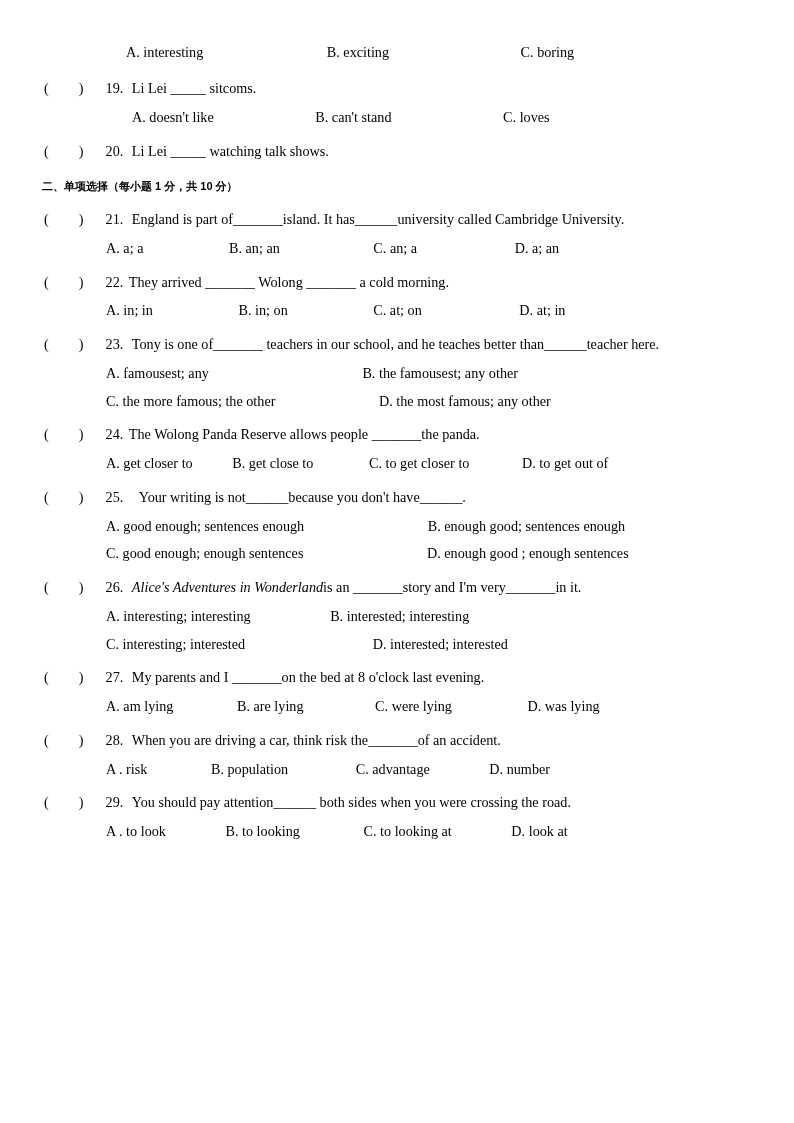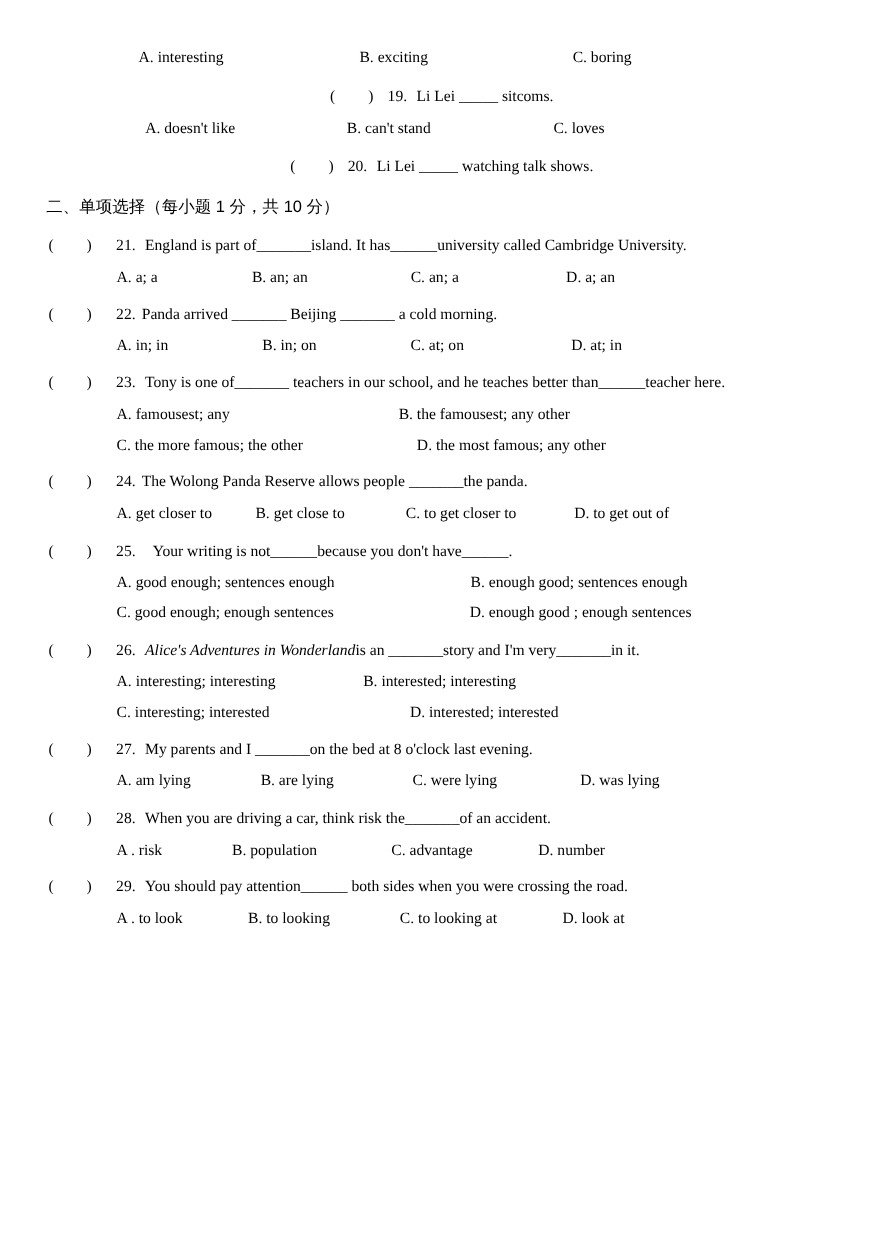--- a/index.html
+++ b/index.html
@@ -55,27 +55,27 @@
     white-space: nowrap;
     font-size: 14.2px;
     line-height: 1.25;
   }
   .opt {
     display: inline-block;
   }
 
   .section-head {
     font-family: "Liberation Sans", "DejaVu Sans", sans-serif;
-    font-weight: normal;
-    font-size: 15px;
+    font-weight: bold;
+    font-size: 11px;
     margin: 0;
     white-space: nowrap;
   }
 
-  .row { margin-top: 14px; text-align: center; }
+  .row { margin-top: 14px; }
   .row-opt { margin-top: 11px; }
   .row-opt2 { margin-top: 10px; }
 
   .ital { font-style: italic; }
 
   
 </style>
 </head>
 <body>
 
@@ -123,21 +123,21 @@
       <span class="opt" style="margin-left:82px;">B. an; an</span>
       <span class="opt" style="margin-left:90px;">C. an;  a</span>
       <span class="opt" style="margin-left:94px;">D. a; an</span>
     </div>
 
     <div class="qline" style="margin-top:16px;">
       <span class="paren">
         <span class="l">(</span><span class="r">)</span>
       </span>
       <span>22.</span>
-      <span class="stem" style="margin-left:2px;">Panda  arrived  _______ Beijing  _______  a cold  morning.</span>
+      <span class="stem" style="margin-left:2px;">They  arrived  _______ Wolong  _______  a cold  morning.</span>
     </div>
     <div class="options row-opt" style="padding-left:62px;">
       <span class="opt">A. in; in</span>
       <span class="opt" style="margin-left:82px;">B. in; on</span>
       <span class="opt" style="margin-left:82px;">C. at; on</span>
       <span class="opt" style="margin-left:94px;">D. at; in</span>
     </div>
 
     <div class="qline" style="margin-top:16px;">
       <span class="paren">

